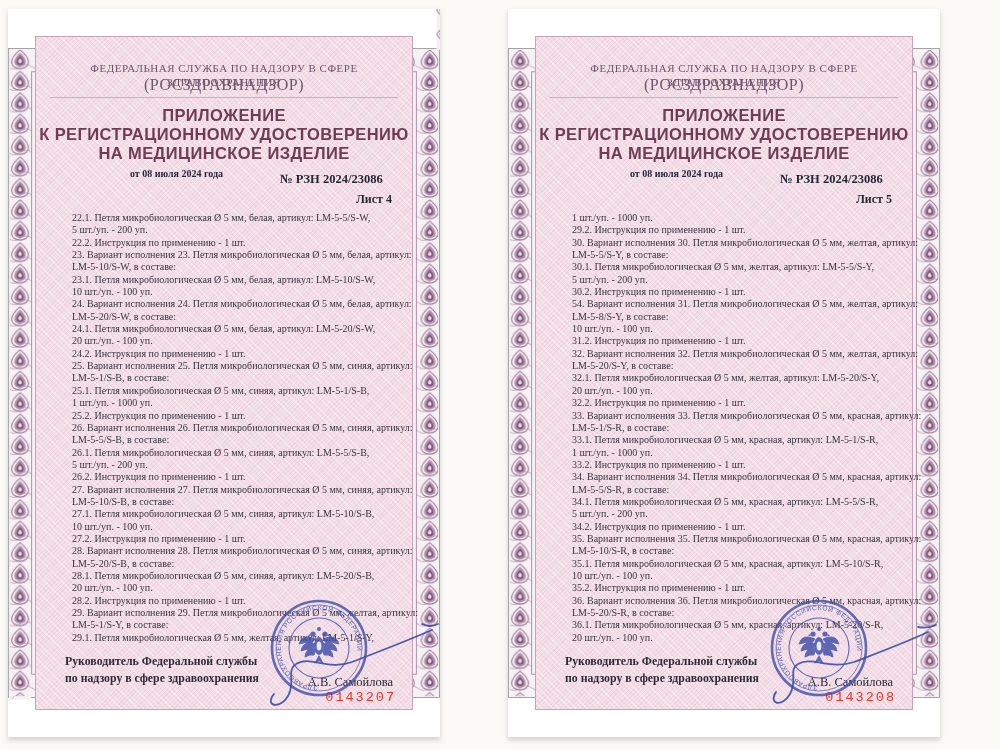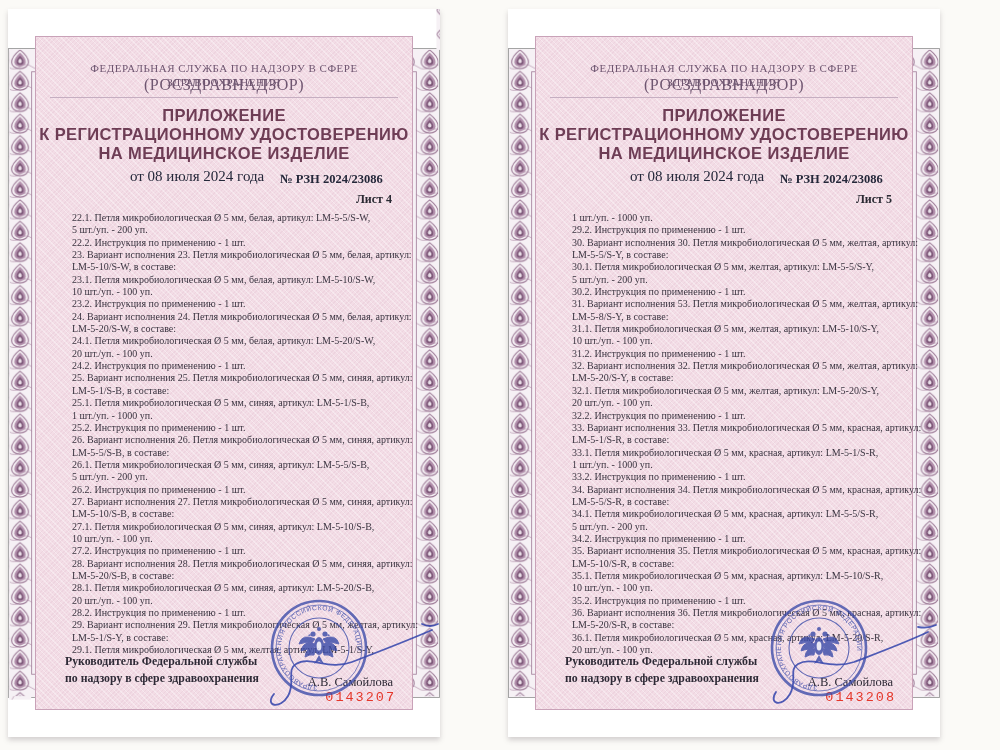--- a/index.html
+++ b/index.html
@@ -16,21 +16,21 @@
            repeating-linear-gradient(45deg, rgba(255,255,255,.35) 0 1px, rgba(255,255,255,0) 1px 4px),
            repeating-linear-gradient(-45deg, rgba(214,170,192,.18) 0 1px, rgba(255,255,255,0) 1px 3px);}
   .agency{position:absolute;left:40px;right:40px;top:52px;text-align:center;
           font-size:11px;line-height:14px;letter-spacing:.5px;color:#6e5570;}
   .agency2{position:absolute;left:40px;right:40px;top:67px;text-align:center;
           font-size:16px;letter-spacing:.5px;color:#6e5570;}
   .rule{position:absolute;left:42px;right:42px;top:88px;height:1px;background:#c5aec1;}
   .title{position:absolute;left:30px;right:30px;top:97px;text-align:center;
          font-family:"Liberation Sans",sans-serif;font-weight:700;
          font-size:16.5px;line-height:19px;letter-spacing:.4px;color:#6e3d55;}
-  .dateline{position:absolute;top:159px;left:122px;font-size:15px;font-weight:400;color:#25283a;}
+  .dateline{position:absolute;top:159px;left:122px;font-size:10px;font-weight:700;color:#25283a;}
   .numline{position:absolute;top:163px;left:272px;font-size:12.5px;font-weight:700;color:#25283a;}
   .sheet{position:absolute;top:183px;right:48px;font-size:12px;font-weight:700;color:#2a2a33;}
   .body-text{position:absolute;left:64px;top:203px;right:26px;
              font-size:10px;line-height:12.35px;color:#3a3440;}
   .body-text .line{white-space:nowrap;height:12.35px;overflow:visible;}
   .signer{position:absolute;left:57px;top:644px;font-size:11.8px;font-weight:700;
           line-height:16.5px;color:#2e2a36;}
   .signame{position:absolute;right:47px;top:666px;font-size:12.5px;font-weight:400;color:#2e2a36;}
   .serial{position:absolute;right:44px;top:681px;font-family:"Liberation Mono",monospace;
           font-size:13.5px;font-weight:400;letter-spacing:2px;color:#e5372a;}
@@ -81,21 +81,20 @@
     <div class="sheet">Лист  4</div>
 
     <div class="body-text">
         <div class="line">22.1. Петля микробиологическая Ø 5 мм, белая, артикул: LM-5-5/S-W,</div>
         <div class="line">5 шт./уп. - 200 уп.</div>
         <div class="line">22.2. Инструкция по применению - 1 шт.</div>
         <div class="line">23. Вариант исполнения 23. Петля микробиологическая Ø 5 мм, белая, артикул:</div>
         <div class="line">LM-5-10/S-W, в составе:</div>
         <div class="line">23.1. Петля микробиологическая Ø 5 мм, белая, артикул: LM-5-10/S-W,</div>
         <div class="line">10 шт./уп. - 100 уп.</div>
-        <div class="line">23.2. Инструкция по применению - 1 шт.</div>
         <div class="line">24. Вариант исполнения 24. Петля микробиологическая Ø 5 мм, белая, артикул:</div>
         <div class="line">LM-5-20/S-W, в составе:</div>
         <div class="line">24.1. Петля микробиологическая Ø 5 мм, белая, артикул: LM-5-20/S-W,</div>
         <div class="line">20 шт./уп. - 100 уп.</div>
         <div class="line">24.2. Инструкция по применению - 1 шт.</div>
         <div class="line">25. Вариант исполнения 25. Петля микробиологическая Ø 5 мм, синяя, артикул:</div>
         <div class="line">LM-5-1/S-B, в составе:</div>
         <div class="line">25.1. Петля микробиологическая Ø 5 мм, синяя, артикул: LM-5-1/S-B,</div>
         <div class="line">1 шт./уп. - 1000 уп.</div>
         <div class="line">25.2. Инструкция по применению - 1 шт.</div>
@@ -191,23 +190,22 @@
     <div class="sheet">Лист  5</div>
 
     <div class="body-text">
         <div class="line">1 шт./уп. - 1000 уп.</div>
         <div class="line">29.2. Инструкция по применению - 1 шт.</div>
         <div class="line">30. Вариант исполнения 30. Петля микробиологическая Ø 5 мм, желтая, артикул:</div>
         <div class="line">LM-5-5/S-Y, в составе:</div>
         <div class="line">30.1. Петля микробиологическая Ø 5 мм, желтая, артикул: LM-5-5/S-Y,</div>
         <div class="line">5 шт./уп. - 200 уп.</div>
         <div class="line">30.2. Инструкция по применению - 1 шт.</div>
-        <div class="line">31. Вариант исполнения 53. Петля микробиологическая Ø 5 мм, желтая, артикул:</div>
+        <div class="line">54. Вариант исполнения 31. Петля микробиологическая Ø 5 мм, желтая, артикул:</div>
         <div class="line">LM-5-8/S-Y, в составе:</div>
-        <div class="line">31.1. Петля микробиологическая Ø 5 мм, желтая, артикул: LM-5-10/S-Y,</div>
         <div class="line">10 шт./уп. - 100 уп.</div>
         <div class="line">31.2. Инструкция по применению - 1 шт.</div>
         <div class="line">32. Вариант исполнения 32. Петля микробиологическая Ø 5 мм, желтая, артикул:</div>
         <div class="line">LM-5-20/S-Y, в составе:</div>
         <div class="line">32.1. Петля микробиологическая Ø 5 мм, желтая, артикул: LM-5-20/S-Y,</div>
         <div class="line">20 шт./уп. - 100 уп.</div>
         <div class="line">32.2. Инструкция по применению - 1 шт.</div>
         <div class="line">33. Вариант исполнения 33. Петля микробиологическая Ø 5 мм, красная, артикул:</div>
         <div class="line">LM-5-1/S-R, в составе:</div>
         <div class="line">33.1. Петля микробиологическая Ø 5 мм, красная, артикул: LM-5-1/S-R,</div>

